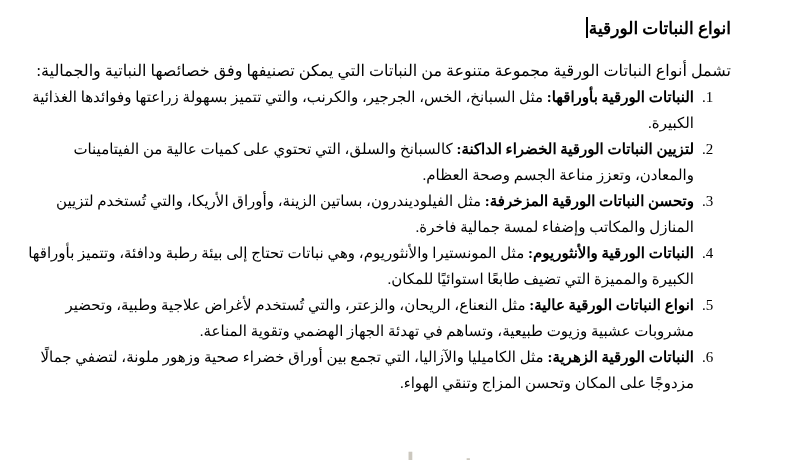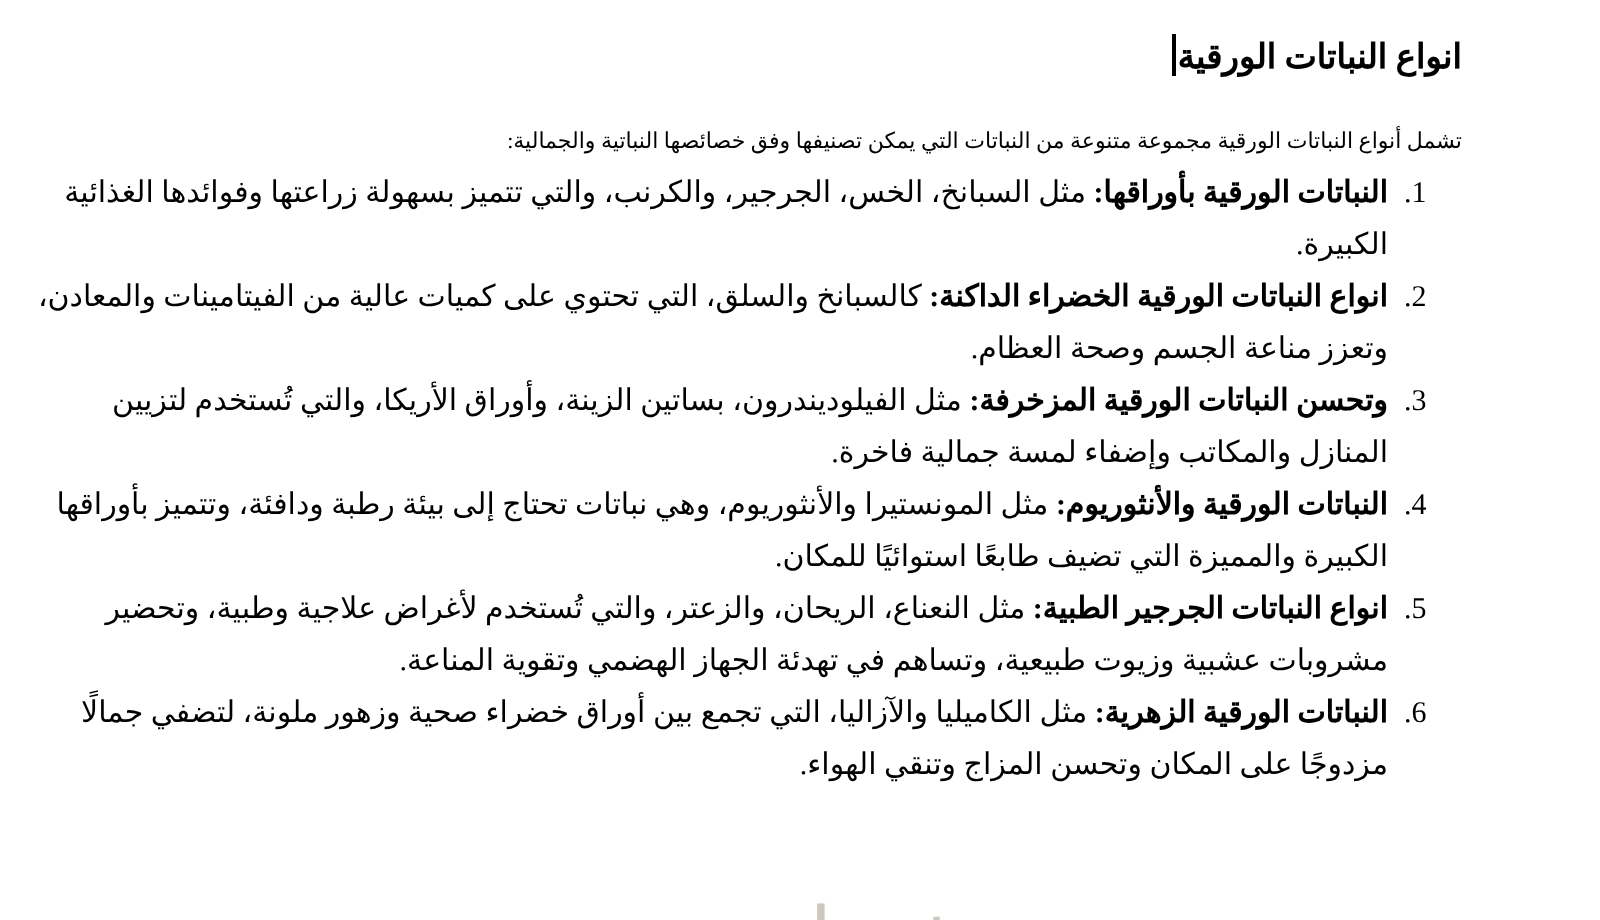--- a/index.html
+++ b/index.html
@@ -30,21 +30,21 @@
   }
   .cursor {
     display: inline-block;
     width: 2px;
     height: 21px;
     background: #000000;
     vertical-align: -4px;
     margin-right: 1px;
   }
   .intro {
-    font-size: 11px;
+    font-size: 16px;
     line-height: 26px;
     margin: 16px 0 0 0;
   }
   .num-list {
     margin: 0;
     padding: 0;
   }
   .num-item {
     display: flex;
     font-size: 15px;
@@ -89,39 +89,39 @@
     <div class="num-list">
 
       <div class="num-item">
         <span class="num-marker">1.</span>
         <span class="num-body"><span class="term">النباتات الورقية بأوراقها:</span>
             <span>مثل السبانخ، الخس، الجرجير، والكرنب، والتي تتميز بسهولة زراعتها وفوائدها الغذائية الكبيرة.</span></span>
       </div>
 
       <div class="num-item">
         <span class="num-marker">2.</span>
-        <span class="num-body"><span class="term">انواع النباتات الورقية الخضراء الداكنة:</span>
+        <span class="num-body"><span class="term">لتزيين النباتات الورقية الخضراء الداكنة:</span>
             <span>كالسبانخ والسلق، التي تحتوي على كميات عالية من الفيتامينات والمعادن، وتعزز مناعة الجسم وصحة العظام.</span></span>
       </div>
 
       <div class="num-item">
         <span class="num-marker">3.</span>
         <span class="num-body"><span class="term">وتحسن النباتات الورقية المزخرفة:</span>
             <span>مثل الفيلوديندرون، بساتين الزينة، وأوراق الأريكا، والتي تُستخدم لتزيين المنازل والمكاتب وإضفاء لمسة جمالية فاخرة.</span></span>
       </div>
 
       <div class="num-item">
         <span class="num-marker">4.</span>
         <span class="num-body"><span class="term">النباتات الورقية والأنثوريوم:</span>
             <span>مثل المونستيرا والأنثوريوم، وهي نباتات تحتاج إلى بيئة رطبة ودافئة، وتتميز بأوراقها الكبيرة والمميزة التي تضيف طابعًا استوائيًا للمكان.</span></span>
       </div>
 
       <div class="num-item">
         <span class="num-marker">5.</span>
-        <span class="num-body"><span class="term">انواع النباتات الجرجير الطبية:</span>
+        <span class="num-body"><span class="term">انواع النباتات الورقية عالية:</span>
             <span>مثل النعناع، الريحان، والزعتر، والتي تُستخدم لأغراض علاجية وطبية، وتحضير مشروبات عشبية وزيوت طبيعية، وتساهم في تهدئة الجهاز الهضمي وتقوية المناعة.</span></span>
       </div>
 
       <div class="num-item">
         <span class="num-marker">6.</span>
         <span class="num-body"><span class="term">النباتات الورقية الزهرية:</span>
             <span>مثل الكاميليا والآزاليا، التي تجمع بين أوراق خضراء صحية وزهور ملونة، لتضفي جمالًا مزدوجًا على المكان وتحسن المزاج وتنقي الهواء.</span></span>
       </div>
 
     </div>

